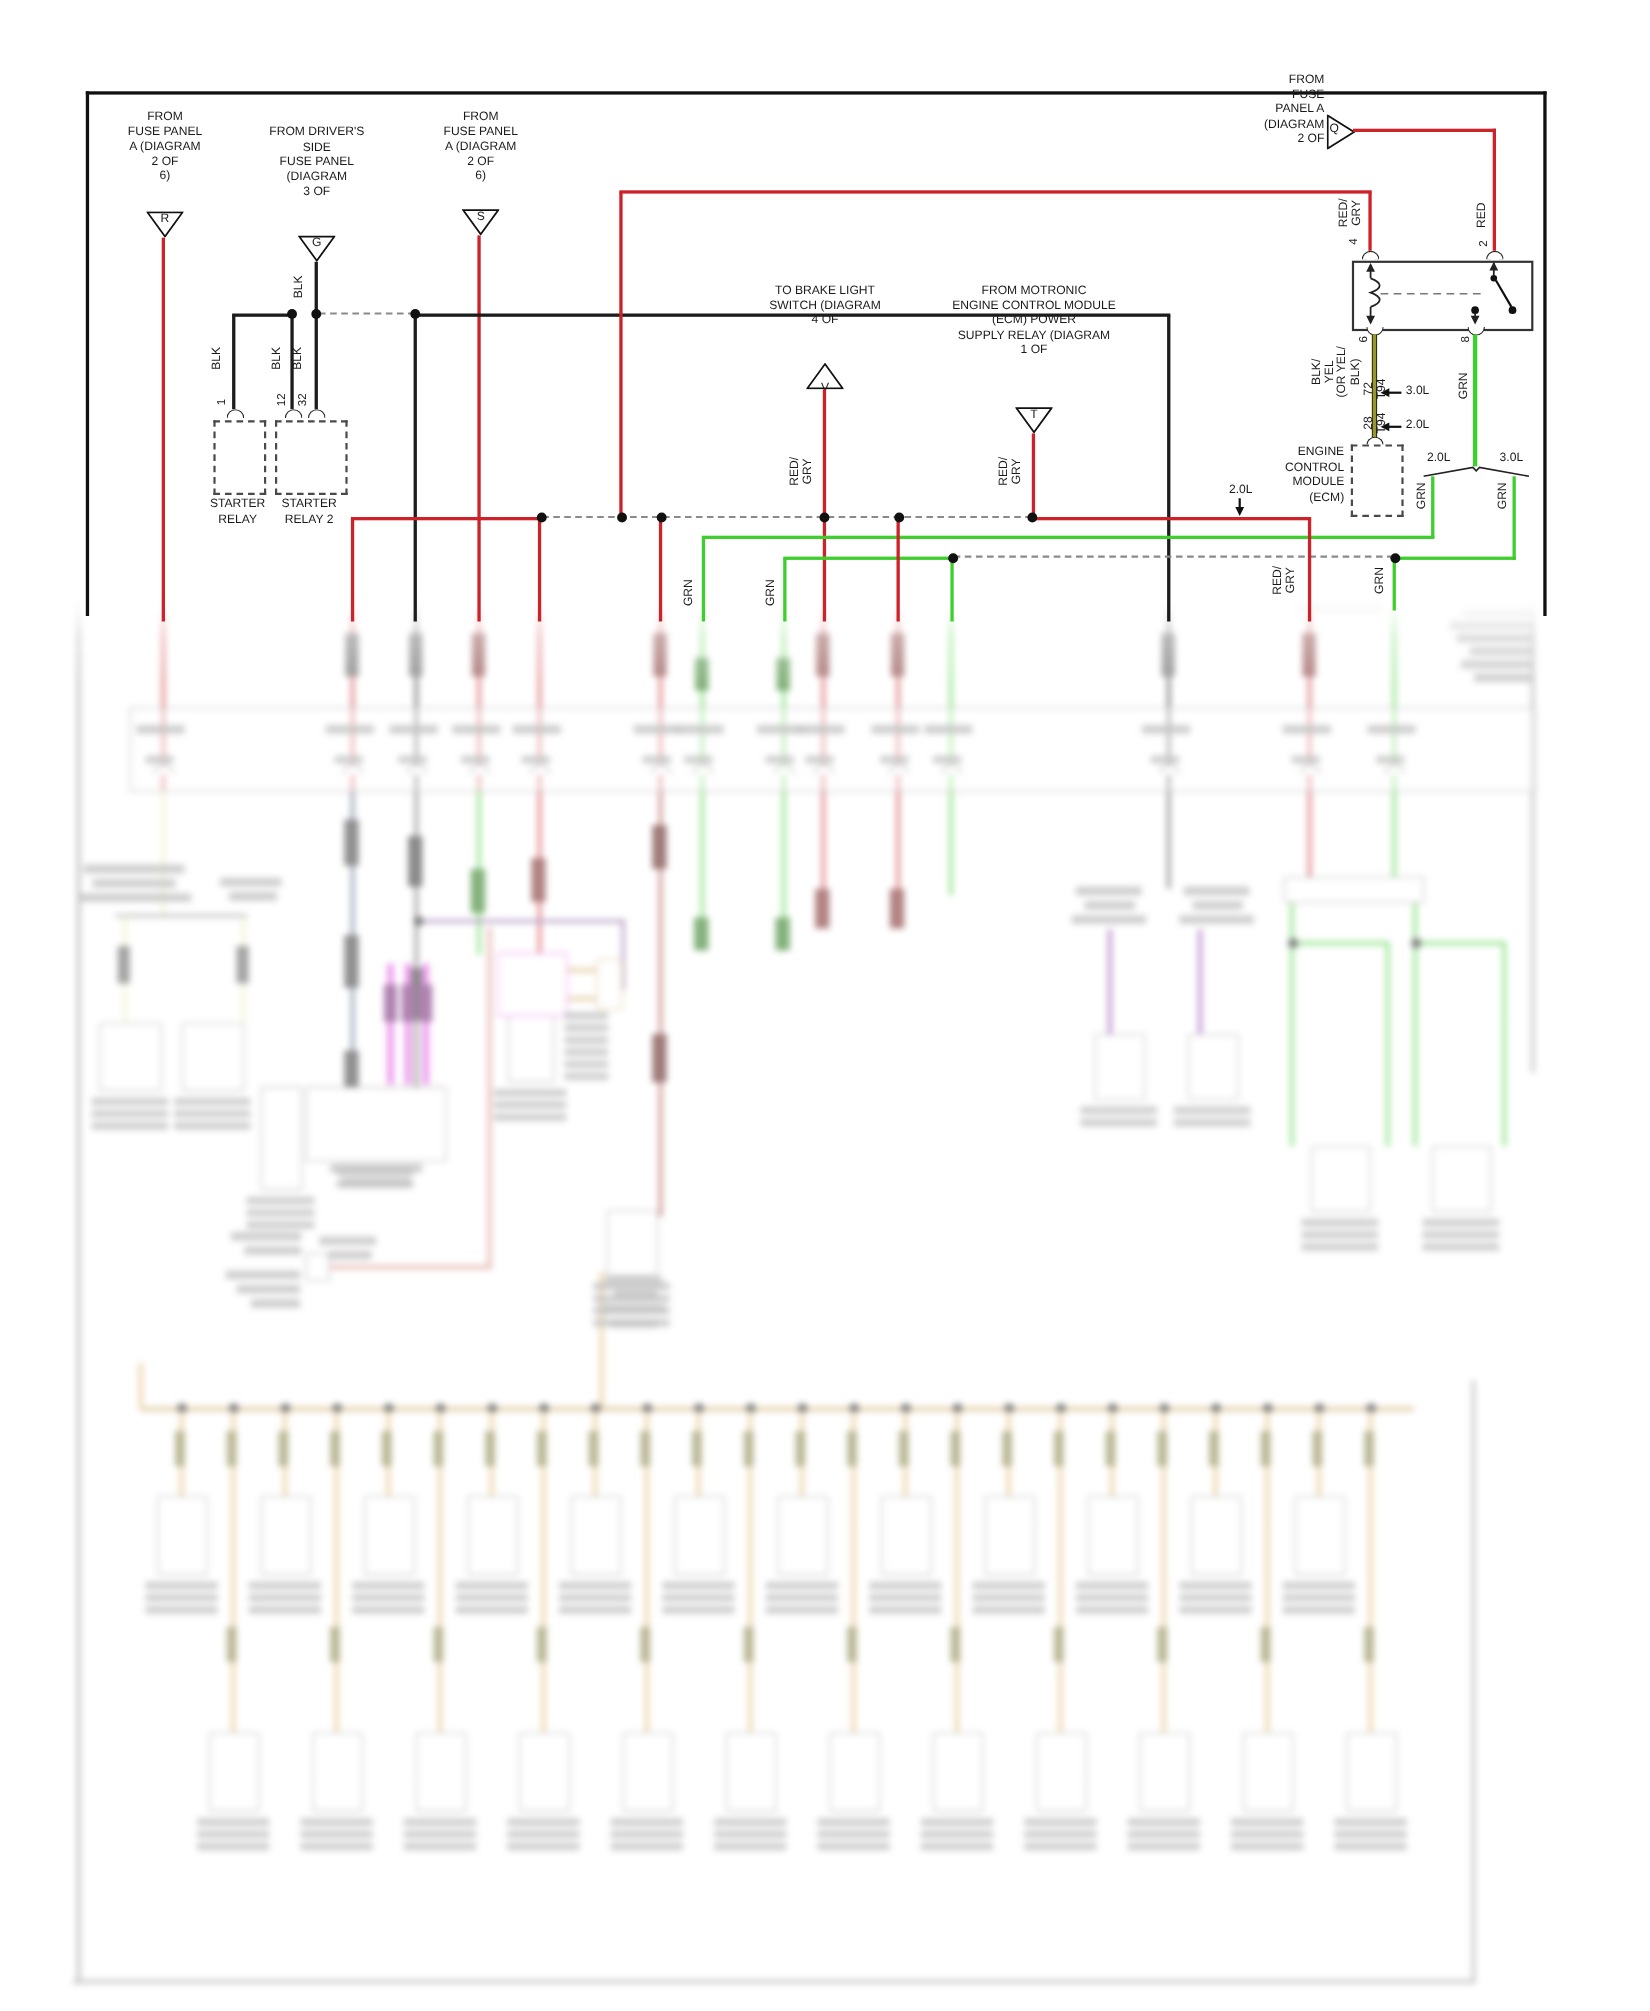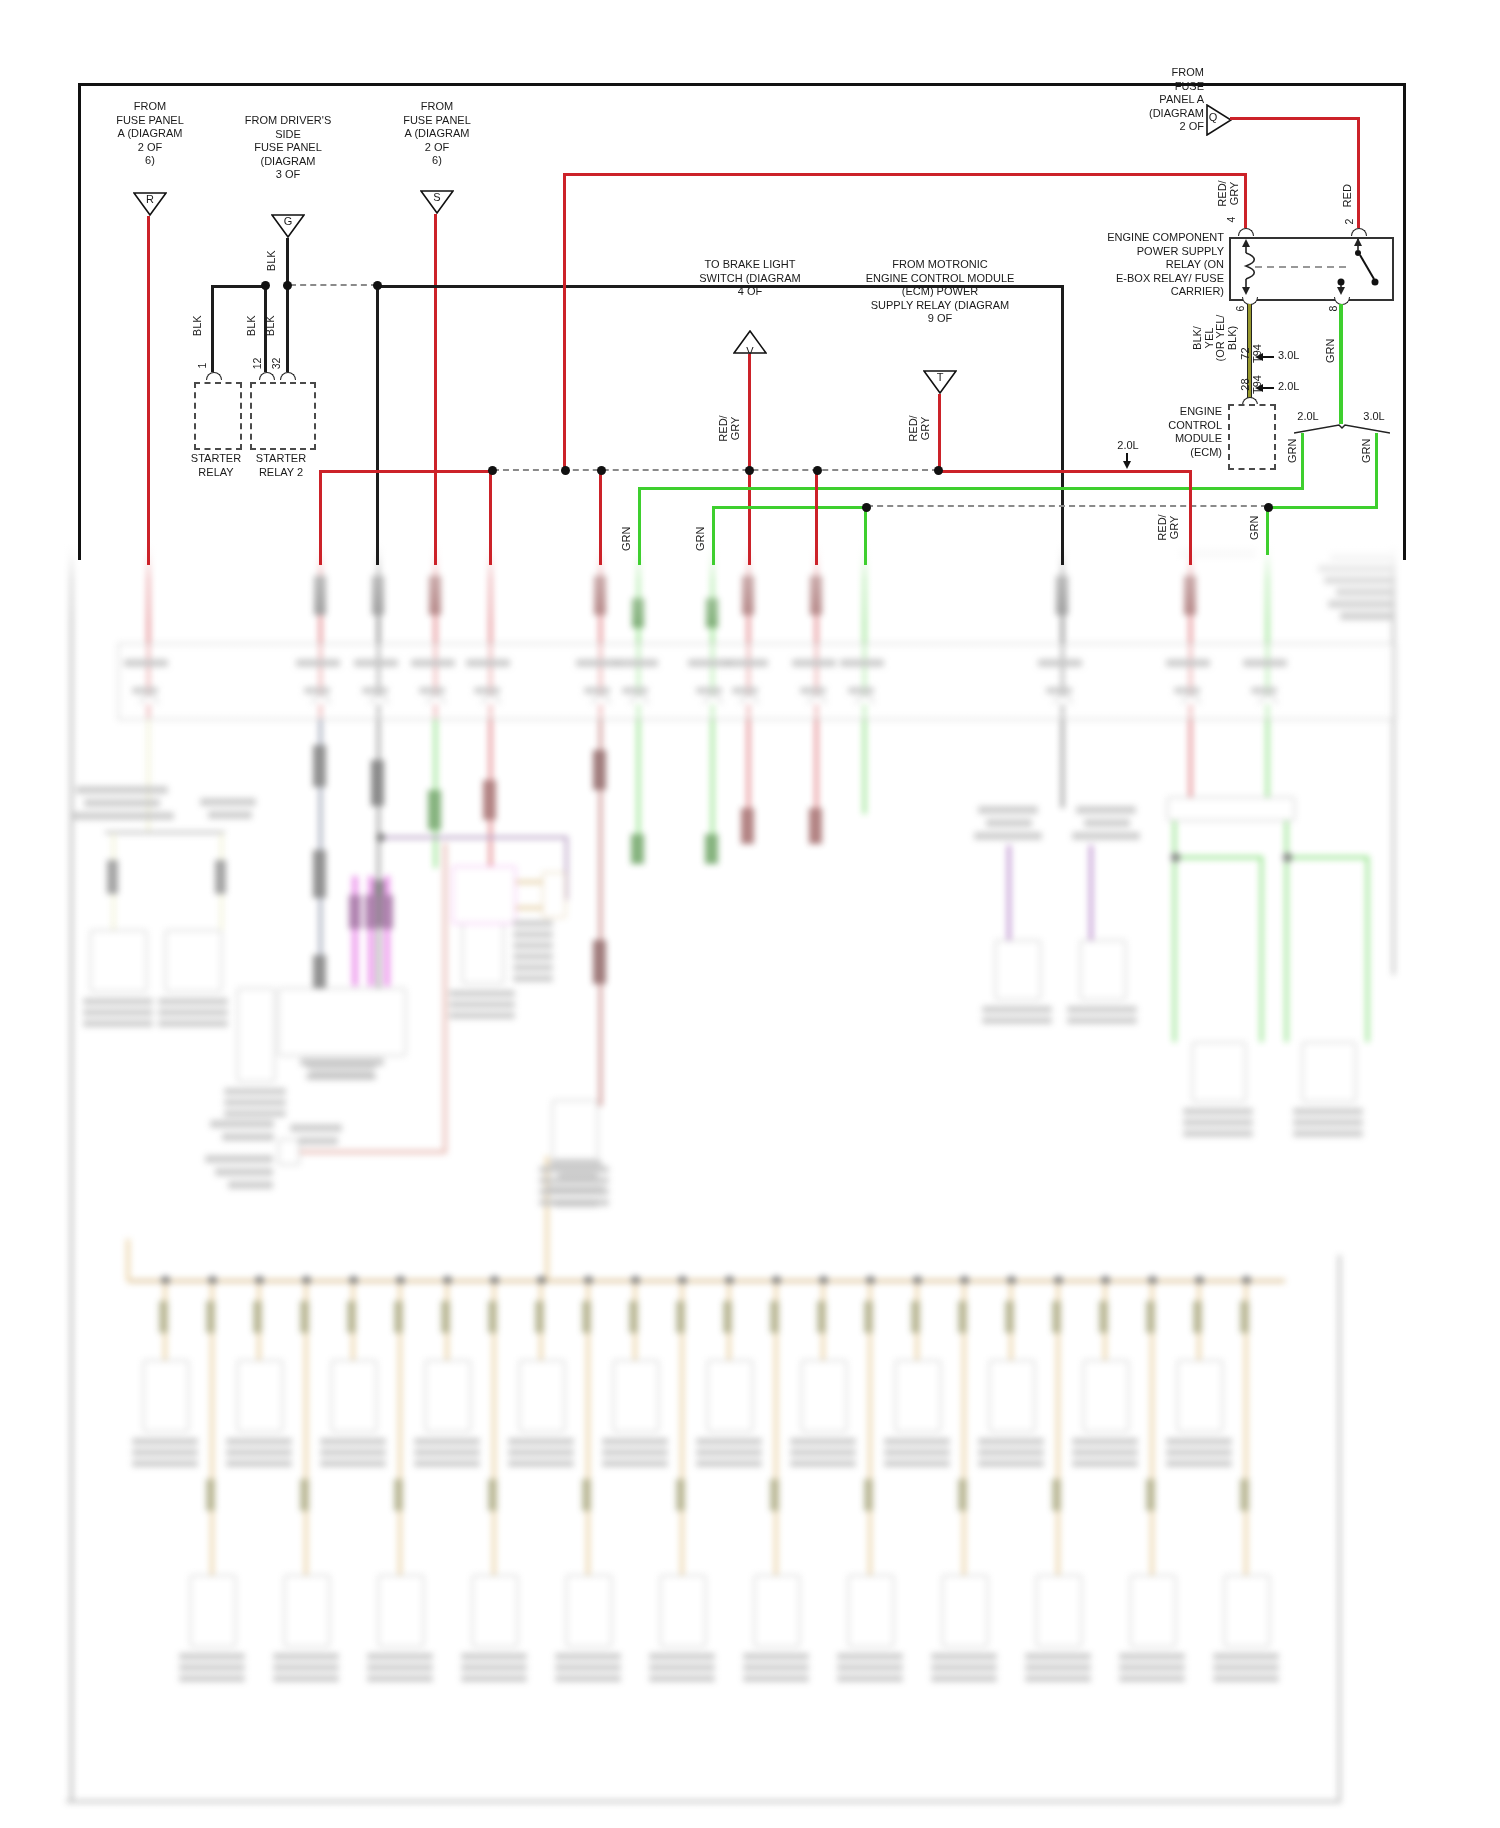--- a/index.html
+++ b/index.html
@@ -502,21 +502,21 @@
     <span class="tl">V</span>
   </div>
   <div class="wire red" style="left:748px;top:354px;width:3px;height:211px"></div>
   <div class="vlab" style="left:707px;top:417px;width:44px">RED/
 GRY</div>
 
   <div class="lab" style="left:818px;top:258px;width:244px">FROM MOTRONIC
 ENGINE CONTROL MODULE
 (ECM) POWER
 SUPPLY RELAY (DIAGRAM
-9 OF</div>
+1 OF</div>
   <div class="tri down" style="left:923px;top:370px">
     <svg width="34" height="24" viewBox="0 0 34 24">
         <polygon points="1,1 33,1 17,23" fill="#fff" stroke="#111" stroke-width="1.6"></polygon>
       </svg>
     <span class="tl">T</span>
   </div>
   <div class="wire red" style="left:938px;top:394px;width:3px;height:77px"></div>
   <div class="vlab" style="left:897px;top:417px;width:44px">RED/
 GRY</div>
 
@@ -584,25 +584,20 @@
     <line x1="26" y1="30" x2="118" y2="30" stroke="#777" stroke-dasharray="7,5" stroke-width="1.4"></line>
     <line x1="129" y1="2" x2="129" y2="13" stroke="#222" stroke-width="1.6"></line>
     <polygon points="129,1 125,9 133,9" fill="#222"></polygon>
     <circle cx="129" cy="16" r="3" fill="#111"></circle>
     <line x1="131" y1="18" x2="145" y2="42" stroke="#111" stroke-width="2"></line>
     <circle cx="146" cy="45" r="3.5" fill="#111"></circle>
     <circle cx="112" cy="45" r="3.5" fill="#111"></circle>
     <line x1="112" y1="48" x2="112" y2="56" stroke="#222" stroke-width="1.6"></line>
     <polygon points="112,58 108,50 116,50" fill="#222"></polygon>
   </svg>
-  <div class="lab rt" style="left:1030px;top:231px;width:194px">ENGINE COMPONENT
-POWER SUPPLY
-RELAY (ON
-E-BOX RELAY/ FUSE
-CARRIER)</div>
   <div class="arc flip" style="left:1242px;top:297px"></div>
   <div class="arc flip" style="left:1334px;top:297px"></div>
 
   <div class="wire olv" style="left:1247px;top:304px;width:5px;height:94px"></div>
   <div class="pnum" style="left:1230px;top:303px;width:20px">6</div>
   <div class="vlab" style="left:1185px;top:315px;width:60px">BLK/
 YEL
 (OR YEL/
 BLK)</div>
   <div class="vlab" style="left:1236px;top:342px;width:30px">72

